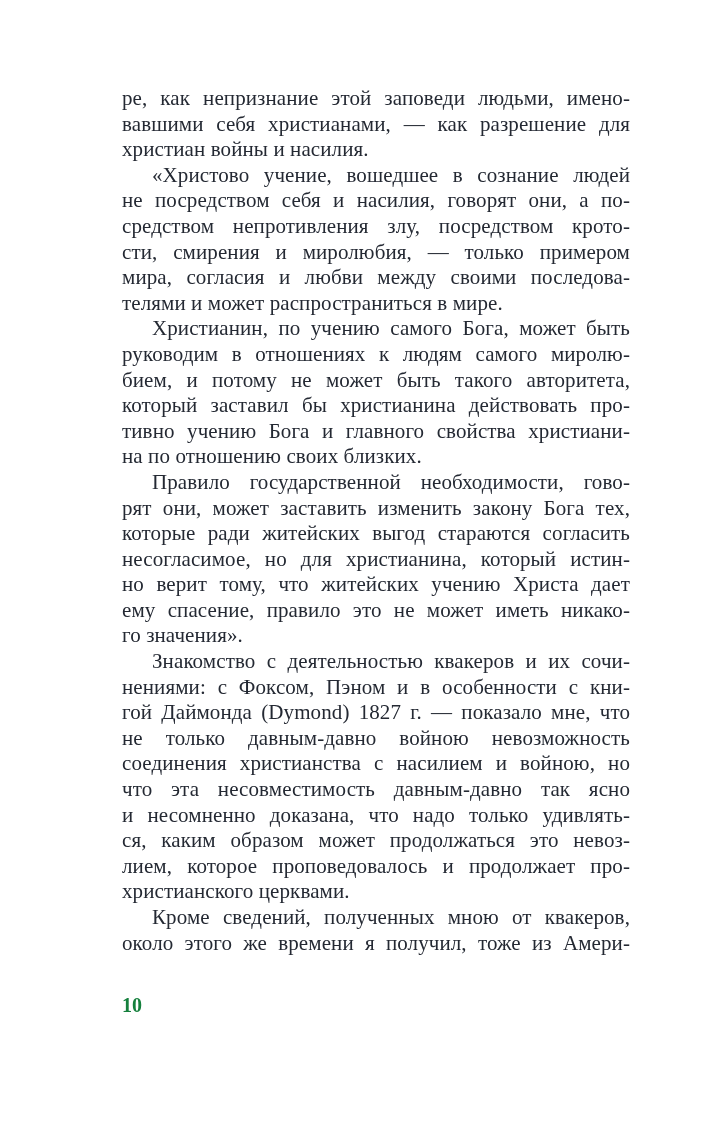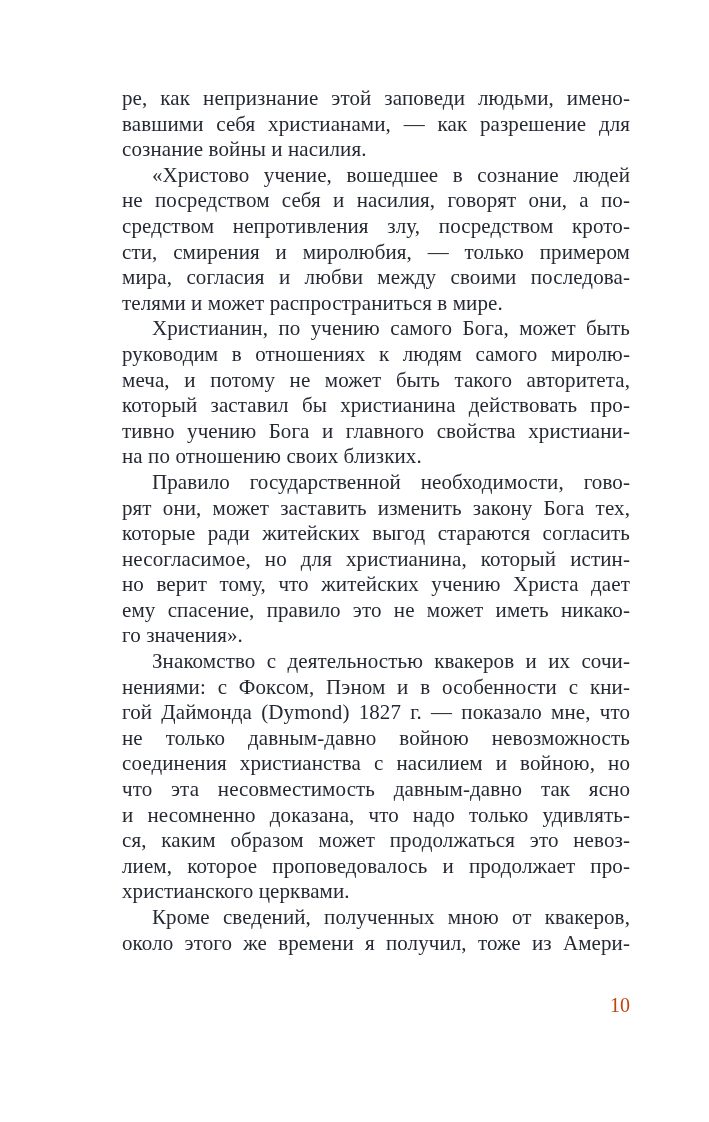--- a/index.html
+++ b/index.html
@@ -41,48 +41,48 @@
     text-align-last: left;
   }
   .line.indent {
     text-indent: 30px;
   }
   .page-number {
     position: absolute;
     left: 122px;
     top: 994px;
     width: 508px;
-    text-align: right;
+    text-align: left;
     font-size: 20px;
-    font-weight: normal;
-    color: #c2410c;
+    font-weight: bold;
+    color: #15803d;
   }
 </style>
 </head>
 <body>
 
 <div class="book-page">
   <div class="text-block">
       <div class="para">
         <div class="line">ре, как непризнание этой заповеди людьми, имено-</div>
         <div class="line">вавшими себя христианами, — как разрешение для</div>
-        <div class="line para-end">сознание войны и насилия.</div>
+        <div class="line para-end">христиан войны и насилия.</div>
       </div>
       <div class="para">
         <div class="line indent">«Христово учение, вошедшее в сознание людей</div>
         <div class="line">не посредством себя и насилия, говорят они, а по-</div>
         <div class="line">средством непротивления злу, посредством крото-</div>
         <div class="line">сти, смирения и миролюбия, — только примером</div>
         <div class="line">мира, согласия и любви между своими последова-</div>
         <div class="line para-end">телями и может распространиться в мире.</div>
       </div>
       <div class="para">
         <div class="line indent">Христианин, по учению самого Бога, может быть</div>
         <div class="line">руководим в отношениях к людям самого миролю-</div>
-        <div class="line">меча, и потому не может быть такого авторитета,</div>
+        <div class="line">бием, и потому не может быть такого авторитета,</div>
         <div class="line">который заставил бы христианина действовать про-</div>
         <div class="line">тивно учению Бога и главного свойства христиани-</div>
         <div class="line para-end">на по отношению своих близких.</div>
       </div>
       <div class="para">
         <div class="line indent">Правило государственной необходимости, гово-</div>
         <div class="line">рят они, может заставить изменить закону Бога тех,</div>
         <div class="line">которые ради житейских выгод стараются согласить</div>
         <div class="line">несогласимое, но для христианина, который истин-</div>
         <div class="line">но верит тому, что житейских учению Христа дает</div>

